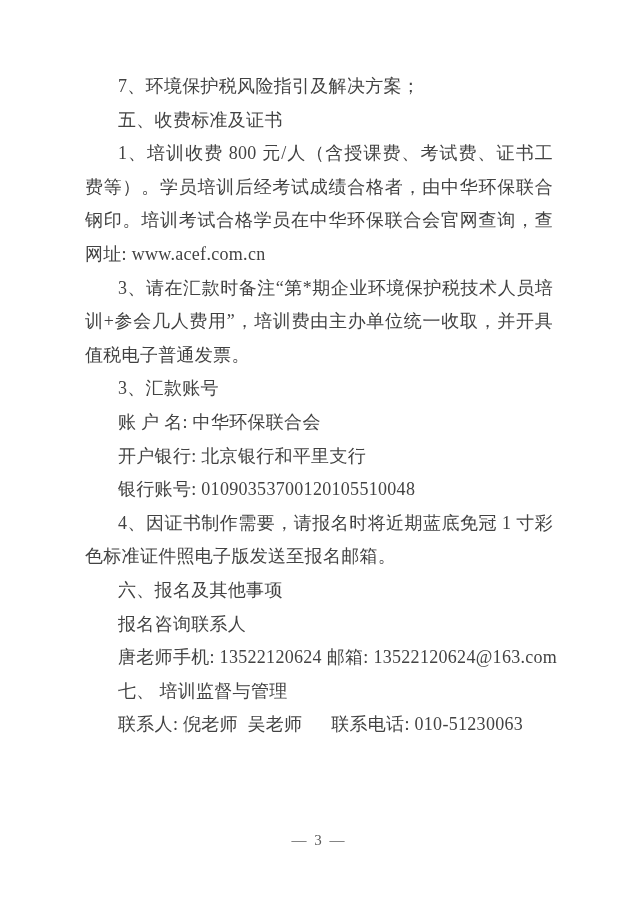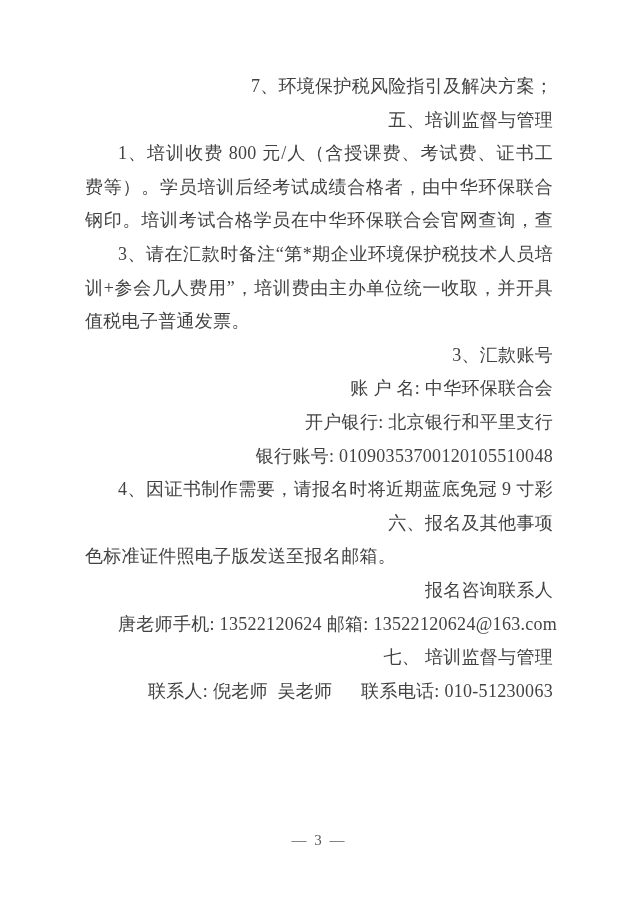--- a/index.html
+++ b/index.html
@@ -27,21 +27,20 @@
   .line {
     font-size: 18px;
     line-height: 33.6px;
     height: 33.6px;
     white-space: pre;
     letter-spacing: 0.3px;
     text-rendering: optimizeLegibility;
   }
   .line.indent {
     padding-left: 33px;
-    text-align: right;
   }
   .line.fill {
     white-space: normal;
     text-align: justify;
     text-align-last: justify;
     overflow: hidden;
   }
   .line.indent.fill {
     padding-left: 0;
     text-indent: 33px;
@@ -56,33 +55,34 @@
     letter-spacing: 2px;
     color: #5a5a5a;
   }
 </style>
 </head>
 <body>
 
 <div class="page">
   <div class="content">
     <div class="line indent">7、环境保护税风险指引及解决方案；</div>
-    <div class="line indent">五、培训监督与管理</div>
+    <div class="line indent">五、收费标准及证书</div>
     <div class="line indent fill">1、培训收费 800 元/人（含授课费、考试费、证书工本</div>
     <div class="line fill">费等）。学员培训后经考试成绩合格者，由中华环保联合会</div>
     <div class="line fill">钢印。培训考试合格学员在中华环保联合会官网查询，查询</div>
+    <div class="line">网址: www.acef.com.cn</div>
     <div class="line indent fill">3、请在汇款时备注“第*期企业环境保护税技术人员培</div>
     <div class="line fill">训+参会几人费用”，培训费由主办单位统一收取，并开具增</div>
     <div class="line">值税电子普通发票。</div>
     <div class="line indent">3、汇款账号</div>
     <div class="line indent">账 户 名: 中华环保联合会</div>
     <div class="line indent">开户银行: 北京银行和平里支行</div>
     <div class="line indent">银行账号: 01090353700120105510048</div>
-    <div class="line indent fill">4、因证书制作需要，请报名时将近期蓝底免冠 9 寸彩</div>
+    <div class="line indent fill">4、因证书制作需要，请报名时将近期蓝底免冠 1 寸彩</div>
+    <div class="line">色标准证件照电子版发送至报名邮箱。</div>
     <div class="line indent">六、报名及其他事项</div>
-    <div class="line">色标准证件照电子版发送至报名邮箱。</div>
     <div class="line indent">报名咨询联系人</div>
     <div class="line indent">唐老师手机: 13522120624 邮箱: 13522120624@163.com</div>
     <div class="line indent">七、 培训监督与管理</div>
     <div class="line indent">联系人: 倪老师  吴老师      联系电话: 010-51230063</div>
   </div>
   <div class="footer">— 3 —</div>
 </div>
 
 </body></html>

